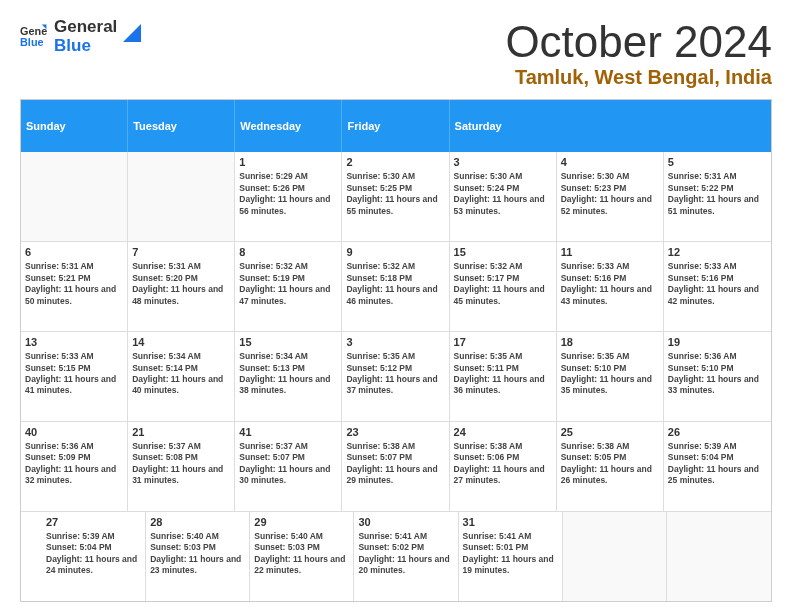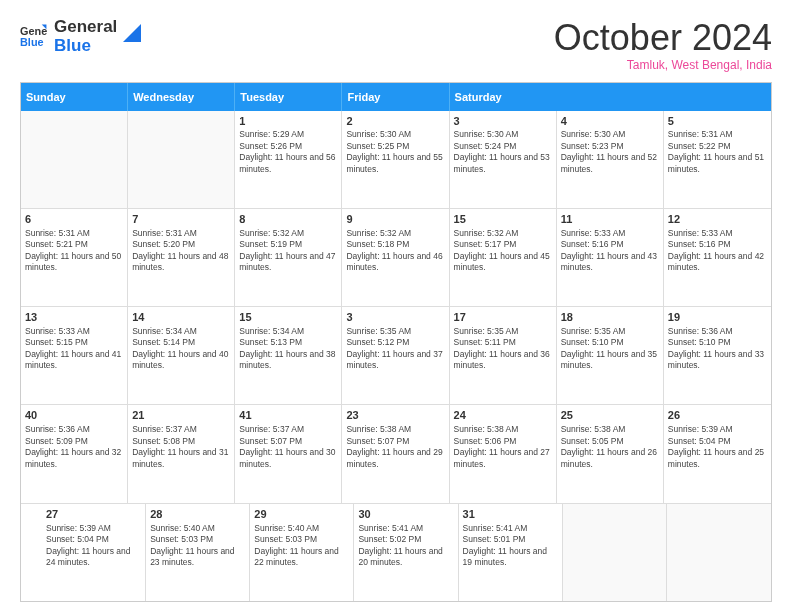--- a/index.html
+++ b/index.html
@@ -29,46 +29,46 @@
       gap: 4px;
     }
     .logo-icon {
       width: 28px;
       height: 28px;
     }
     .title-area {
       text-align: right;
     }
     .month-title {
-      font-size: 36px;
+      font-size: 44px;
       font-weight: 300;
       color: #333;
       line-height: 1.1;
     }
     .location {
-      font-size: 12px;
-      color: #ec4899;
-      font-weight: normal;
+      font-size: 20px;
+      color: #a16207;
+      font-weight: bold;
     }
     .calendar {
       flex: 1;
       display: flex;
       flex-direction: column;
       border: 1px solid #ccc;
     }
     .cal-header {
       display: grid;
       grid-template-columns: repeat(7, 1fr);
       background: #2196F3;
     }
     .cal-header-cell {
       color: white;
       font-size: 11px;
       font-weight: bold;
-      padding: 8px 5px;
+      padding: 20px 5px;
       border-right: 1px solid #4db0f5;
       text-align: left;
     }
     .cal-header-cell:last-child { border-right: none; }
     .cal-body {
       display: flex;
       flex-direction: column;
       flex: 1;
     }
     .cal-row {
@@ -92,20 +92,21 @@
     .cal-cell .day-num {
       font-size: 11px;
       font-weight: bold;
       display: block;
       margin-bottom: 1px;
     }
     .cal-cell .info {
       font-size: 8.5px;
       color: #444;
       line-height: 1.35;
+      font-weight: bold;
     }
   </style>
 </head>
 <body>
 
 <div class="page">
   <div class="header">
     <div class="logo">
       <svg class="logo-icon" viewBox="0 0 36 36" xmlns="http://www.w3.org/2000/svg">
         <text x="0" y="16" font-size="14" font-weight="bold" fill="#333" font-family="Arial">General</text>
@@ -122,22 +123,22 @@
     </div>
     <div class="title-area">
       <div class="month-title">October 2024</div>
       <div class="location">Tamluk, West Bengal, India</div>
     </div>
   </div>
 
   <div class="calendar">
     <div class="cal-header">
       <div class="cal-header-cell">Sunday</div>
+      <div class="cal-header-cell">Tuesday</div>
       <div class="cal-header-cell">Wednesday</div>
-      <div class="cal-header-cell">Tuesday</div>
       <div class="cal-header-cell">Friday</div>
       <div class="cal-header-cell">Saturday</div>
     </div>
     <div class="cal-body" id="cal-body">
     <div class="cal-row">
           <div class="cal-cell empty"></div>
           <div class="cal-cell empty"></div>
           <div class="cal-cell">
             <span class="day-num">1</span>
             <div class="info">Sunrise: 5:29 AM<br>Sunset: 5:26 PM<br>Daylight: 11 hours and 56 minutes.</div>

